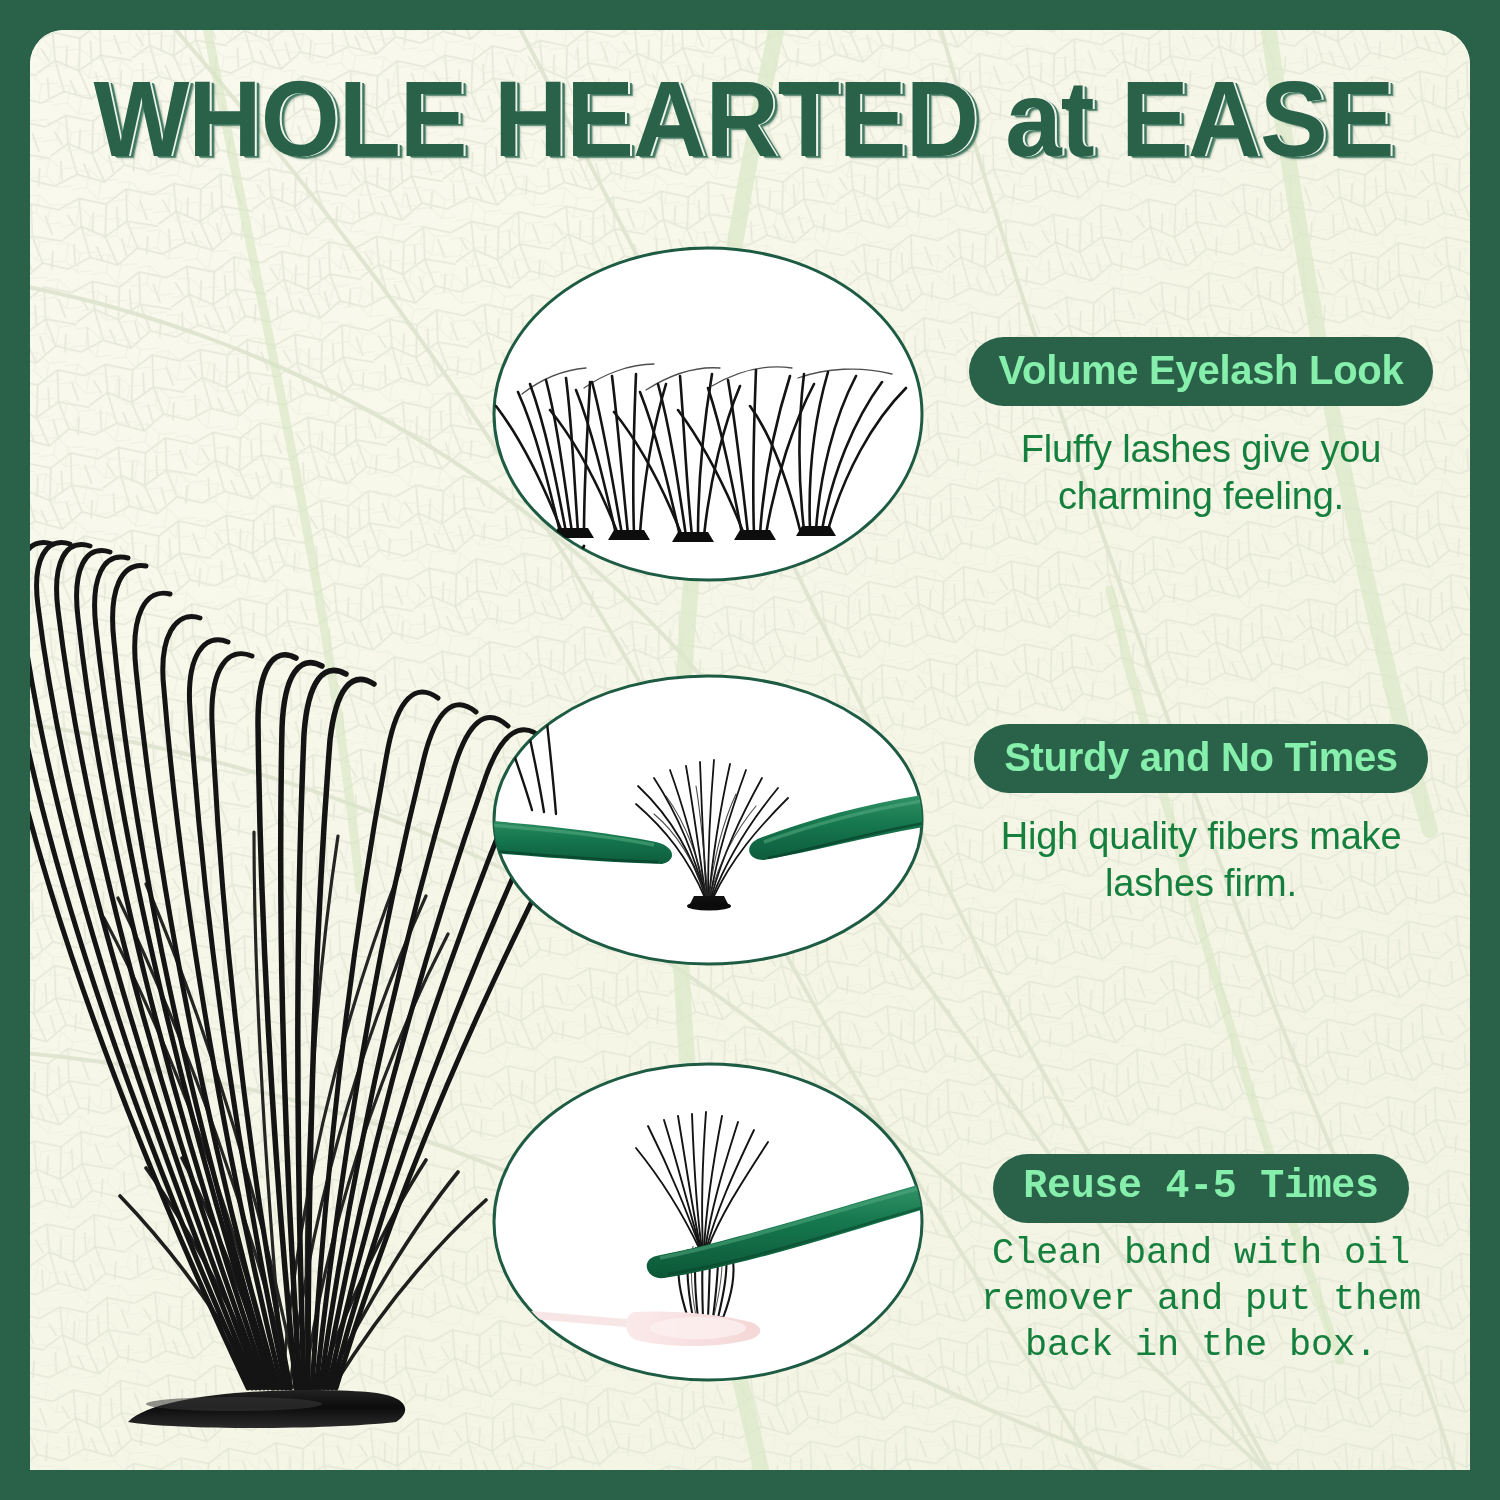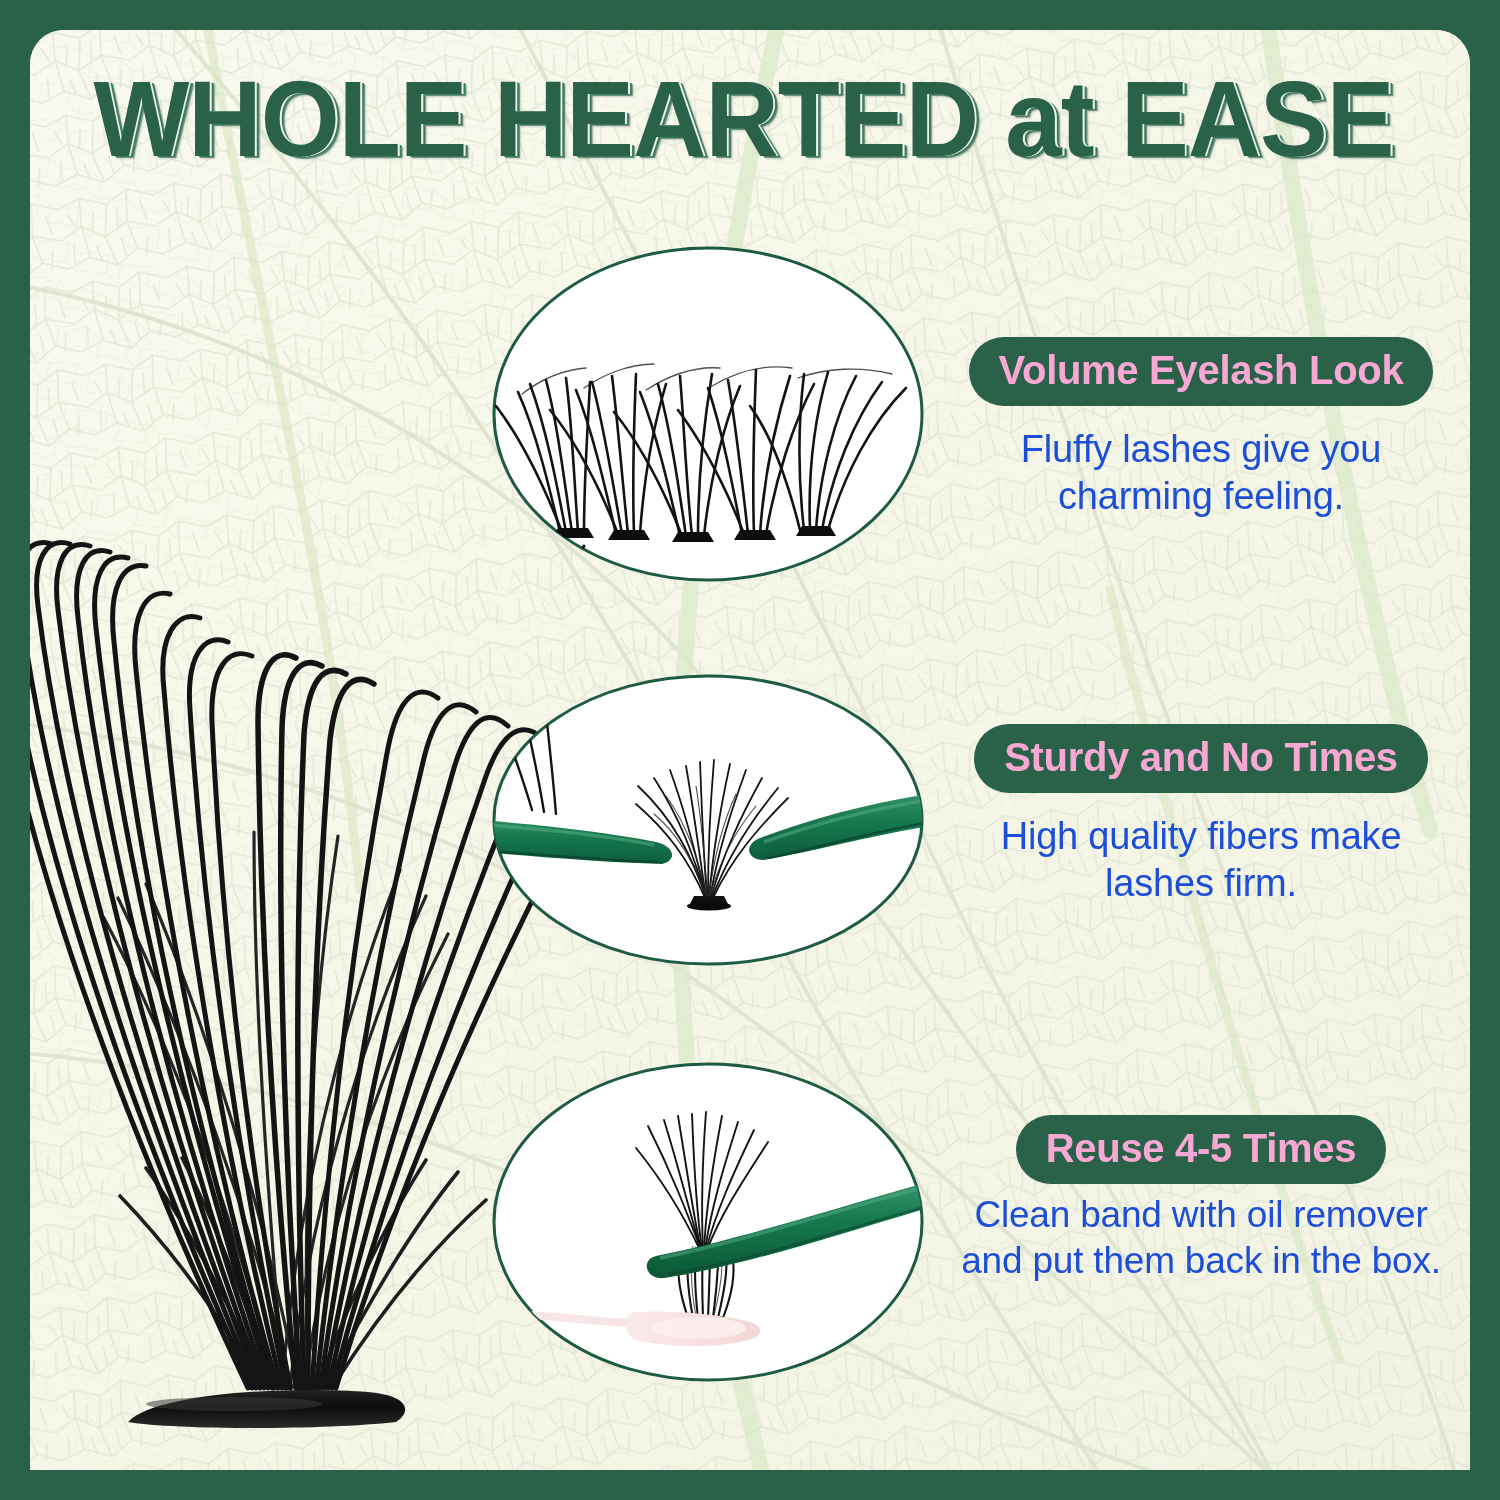--- a/index.html
+++ b/index.html
@@ -58,37 +58,37 @@
   .oval-svg { display: block; width: 100%; height: 100%; }
 
   #oval-1 { left: 458px; top: 212px;  width: 440px; height: 345px; }
   #oval-2 { left: 458px; top: 640px;  width: 440px; height: 300px; }
   #oval-3 { left: 458px; top: 1030px; width: 440px; height: 330px; }
 
   
   .feature-block { position: absolute; z-index: 5; width: 492px; left: 925px; text-align: center; }
   #feature-text-1 { top: 307px; }
   #feature-text-2 { top: 694px; }
-  #feature-text-3 { top: 1085px; }
+  #feature-text-3 { top: 1124px; font-family: Liberation Mono, monospace; }
 
   .badge {
     display: inline-block;
     background: #2a6149;
-    color: #f9a8d4;
+    color: #86efac;
     font-size: 40px;
     font-weight: 700;
     line-height: 1;
     padding: 13px 30px 16px;
     border-radius: 40px;
     white-space: nowrap;
     letter-spacing: -0.3px;
   }
   .desc {
     margin-top: 20px;
-    color: #1d4ed8;
+    color: #15803d;
     font-size: 38px;
     line-height: 1.24;
     letter-spacing: -0.2px;
     padding: 0 6px;
   }
   #feature-text-3 .desc { margin-top: 8px; font-size: 37px; }
 </style>
 </head>
 <body>
 

